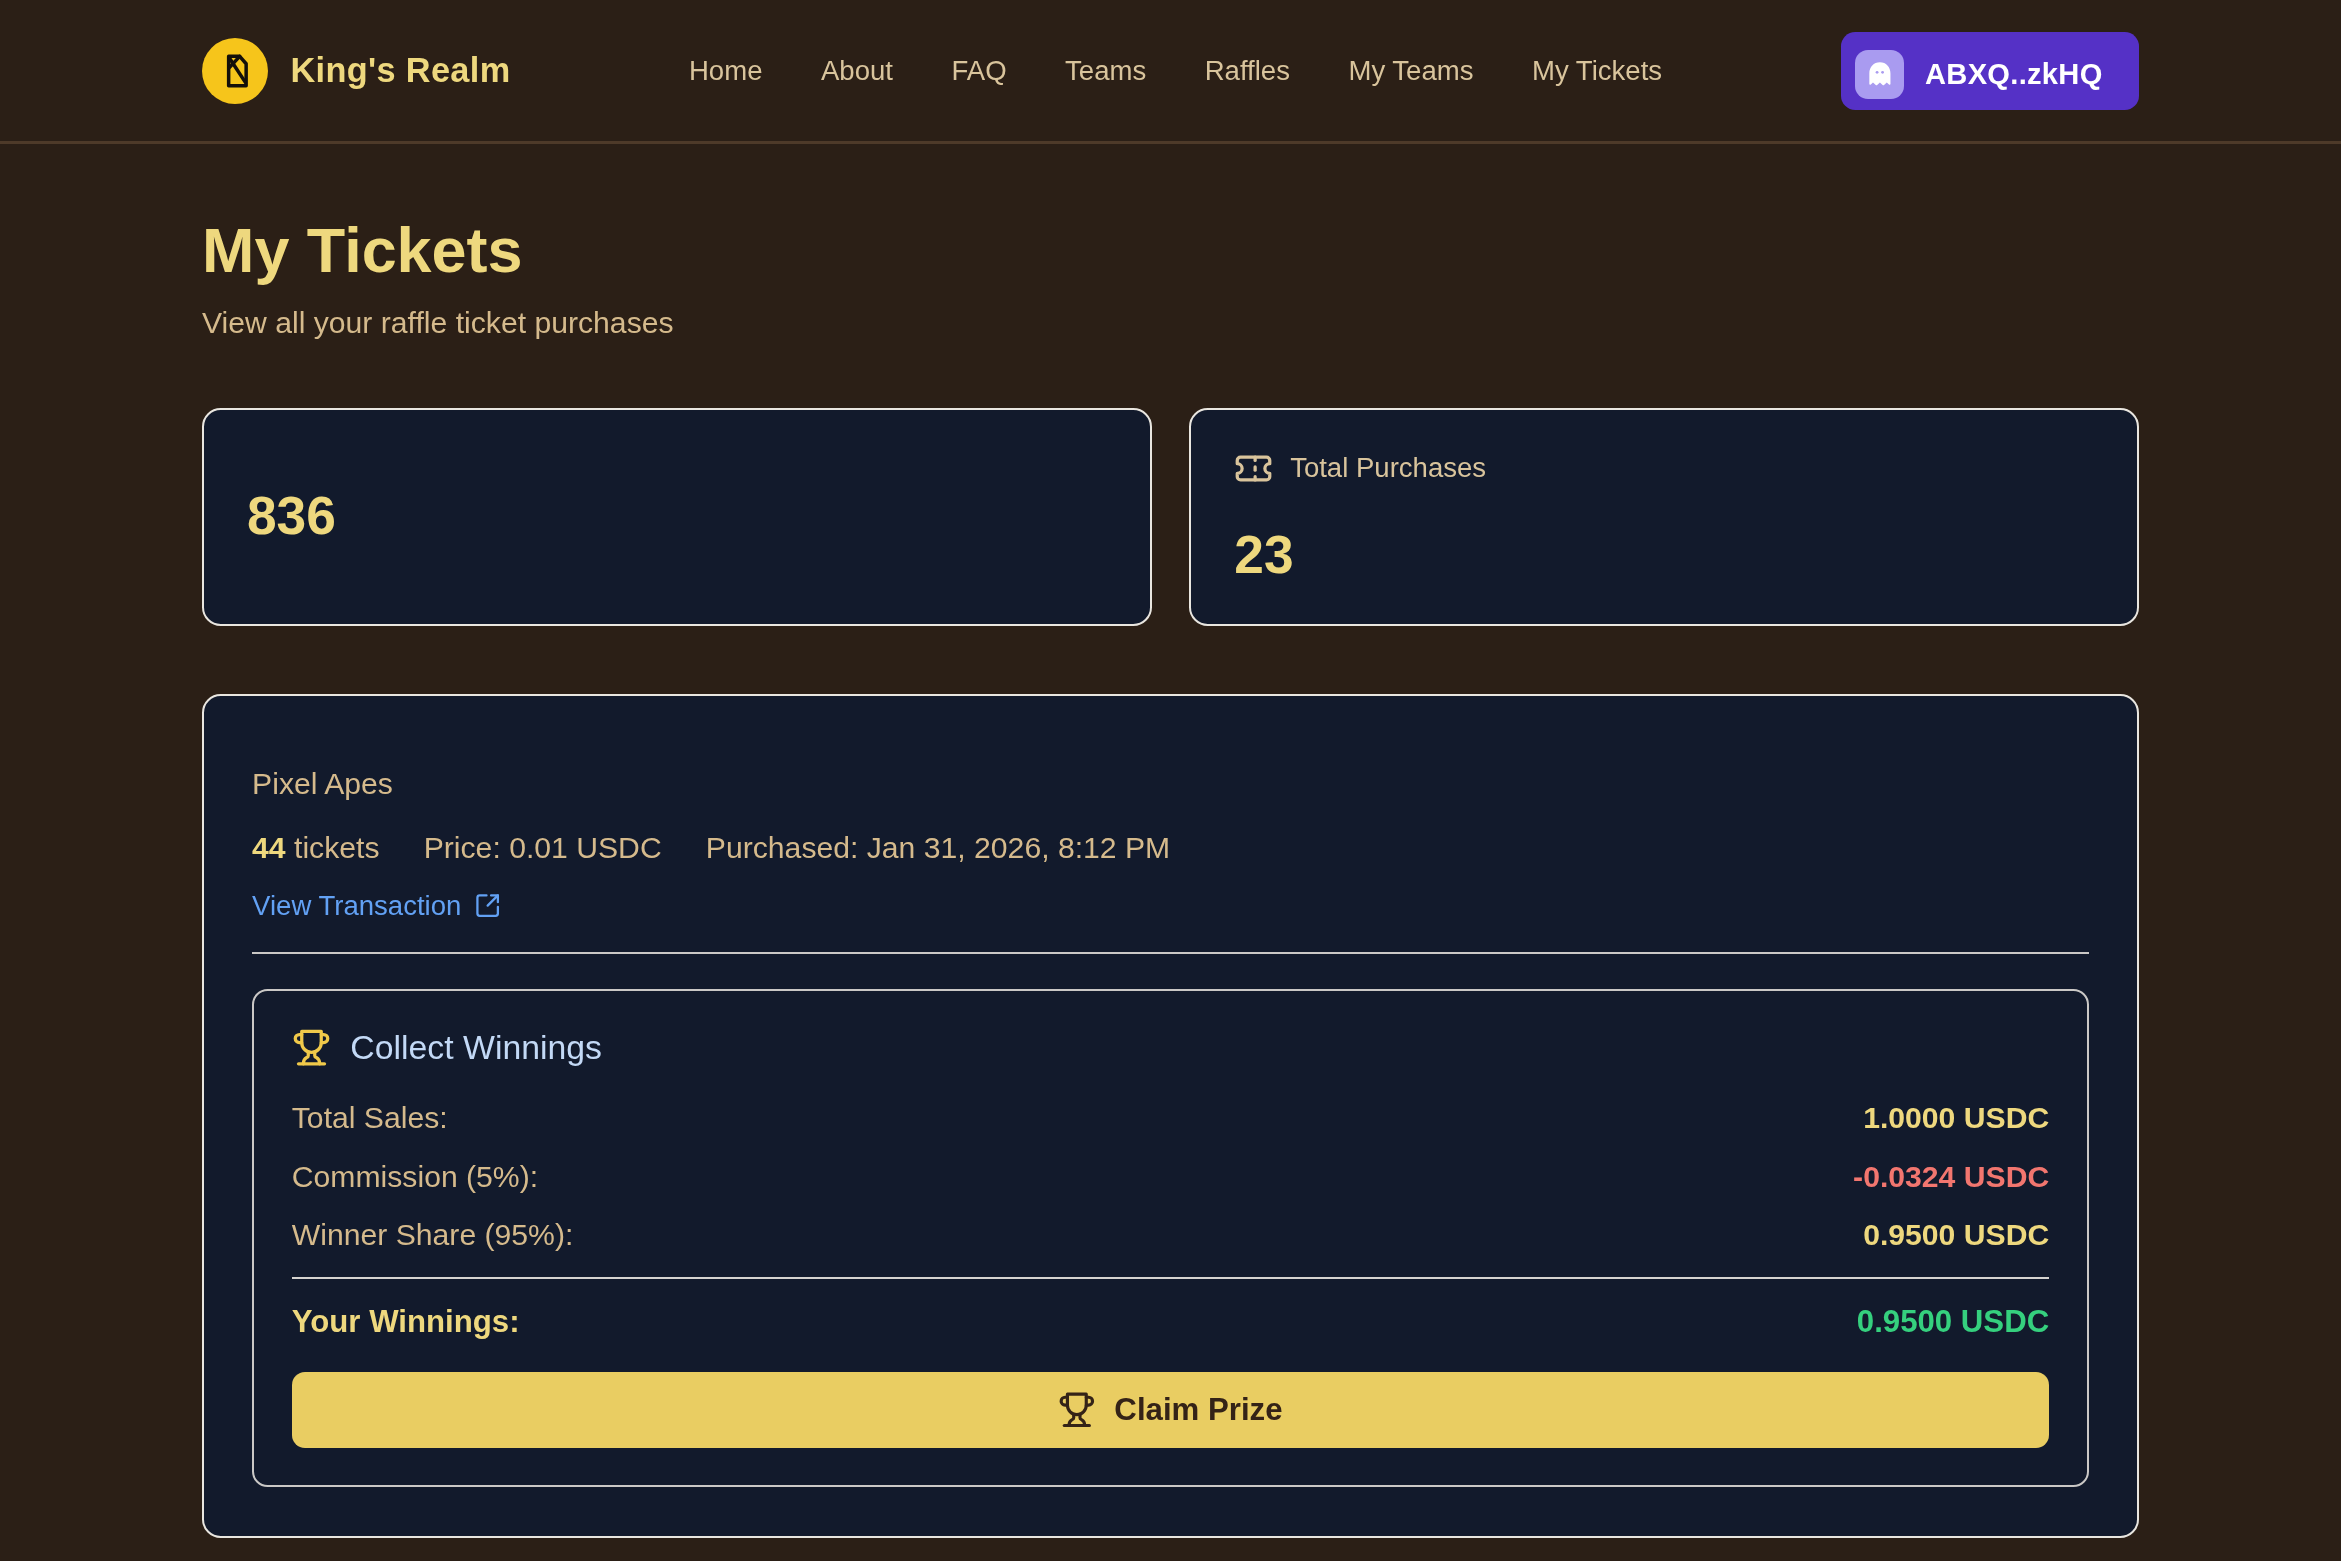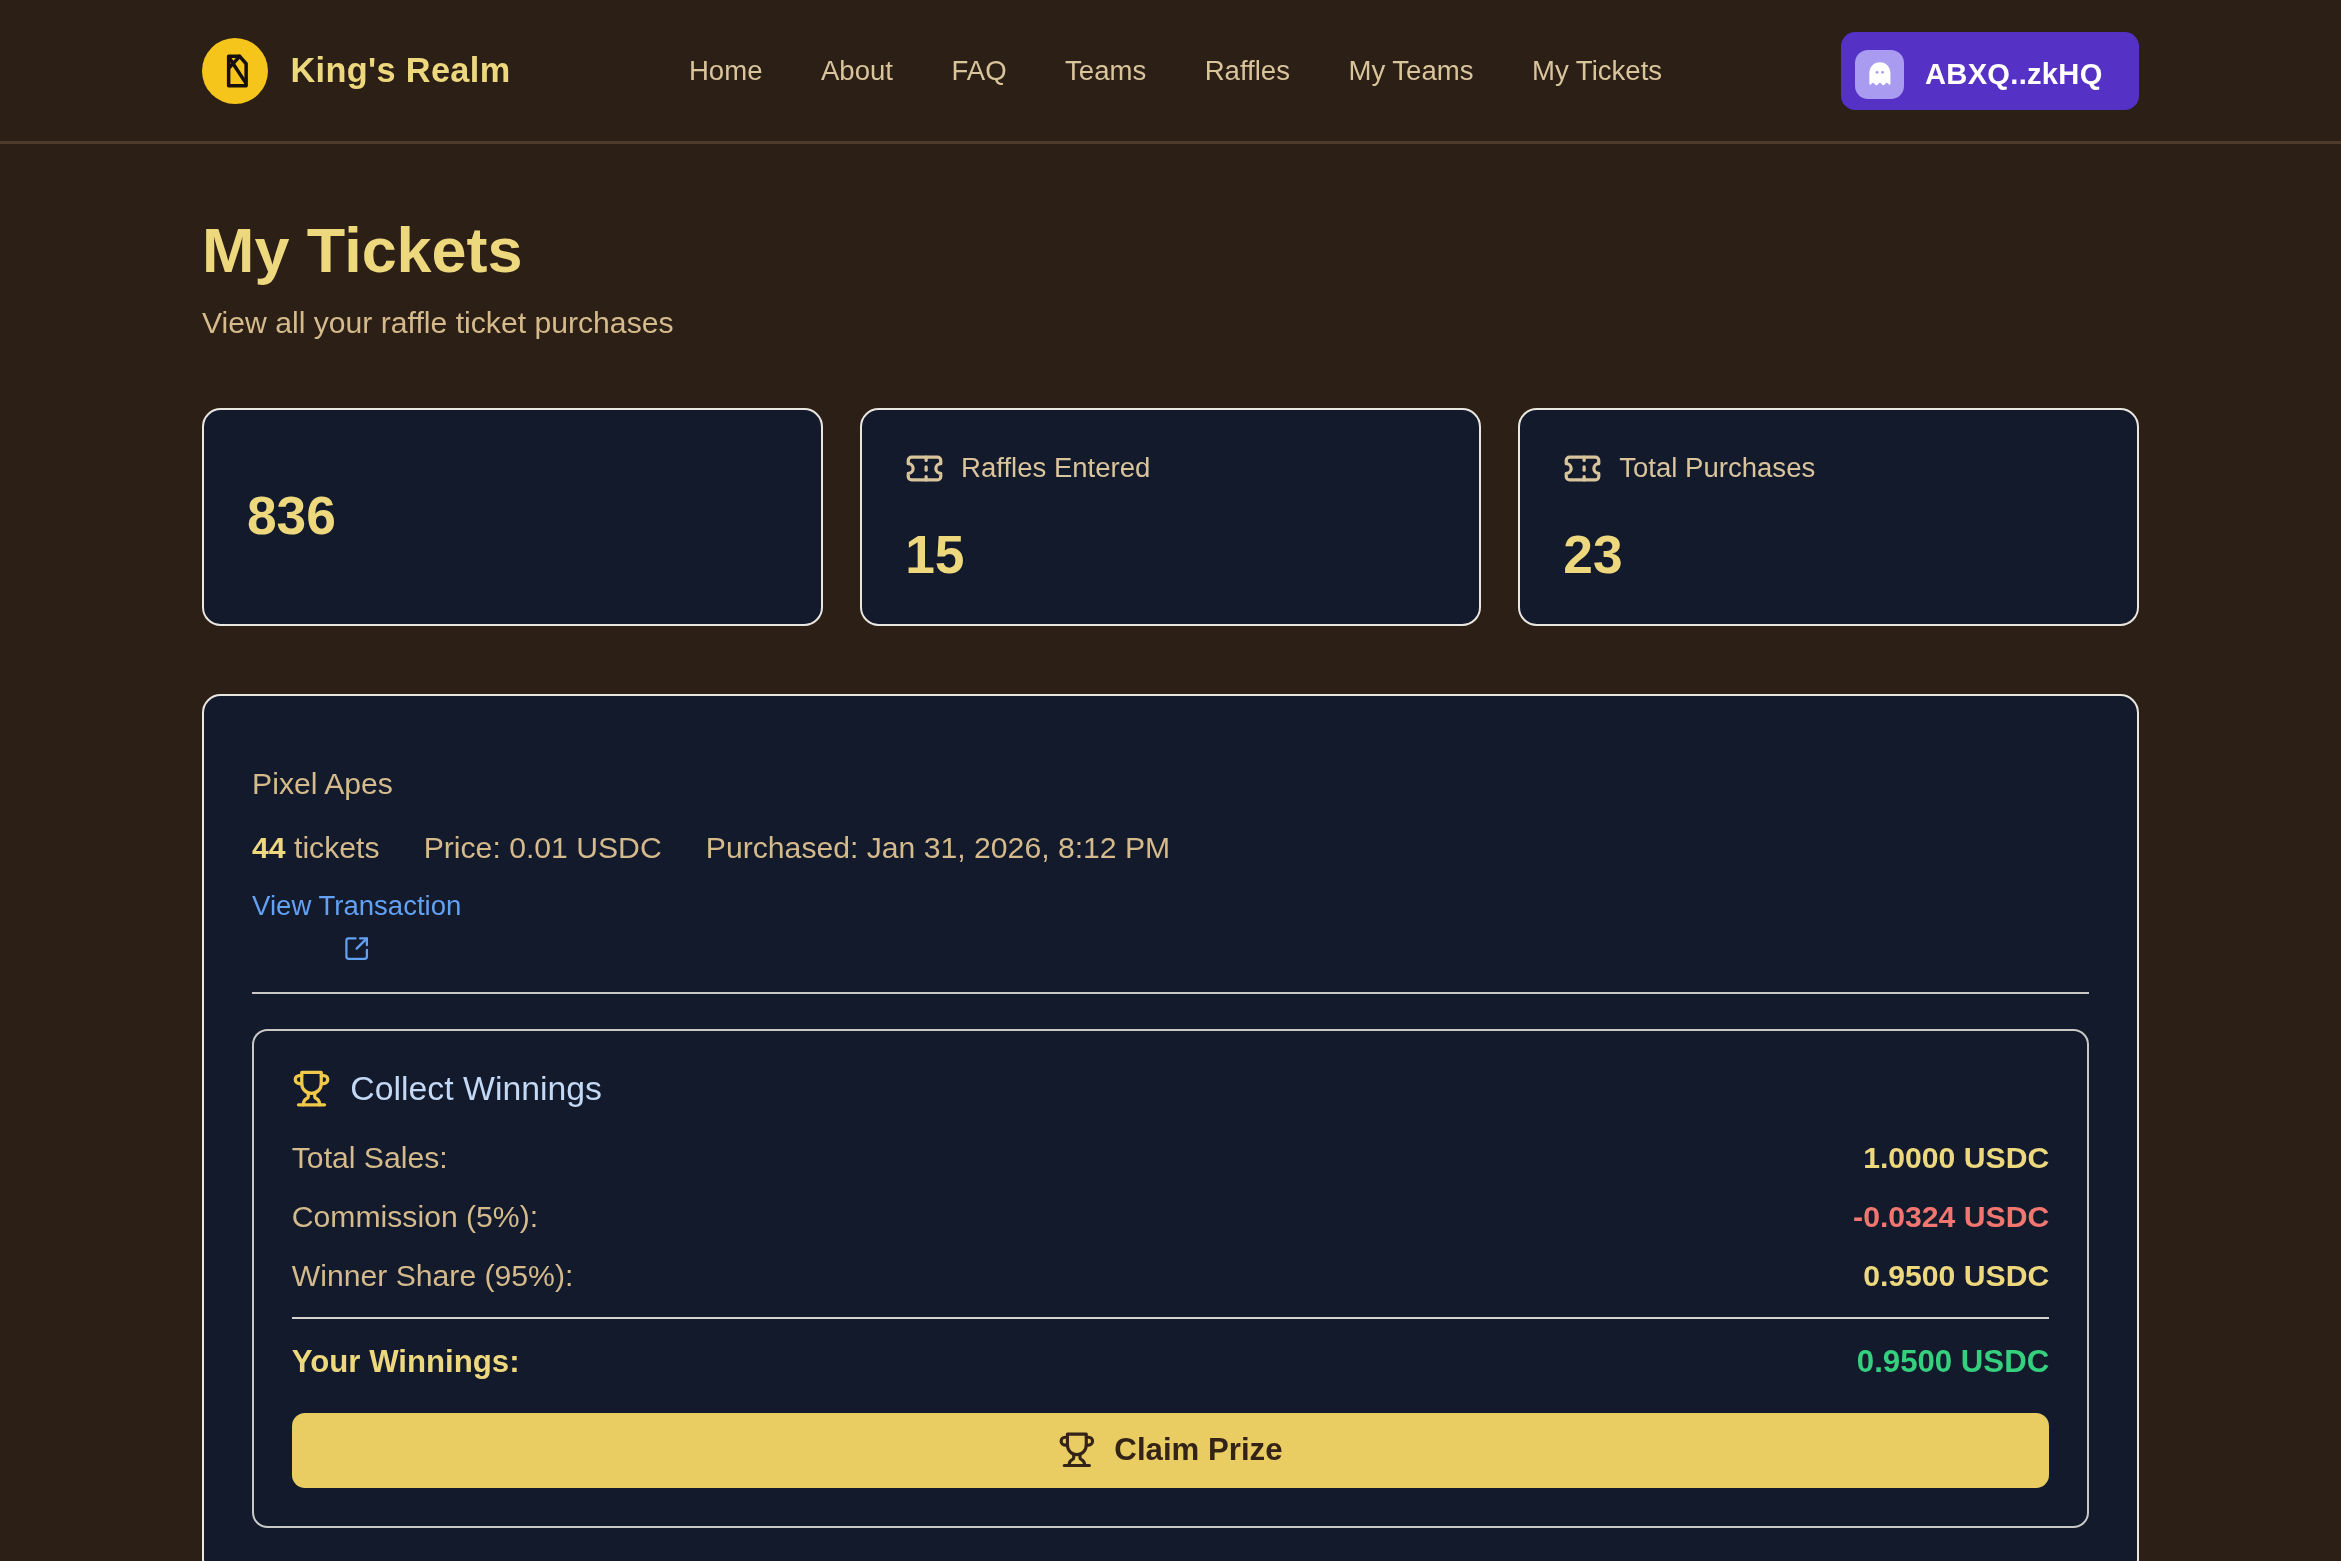--- a/index.html
+++ b/index.html
@@ -70,21 +70,21 @@
   .raffle-title{font-size:1.62rem;font-weight:700;color:var(--gold);}
   .badge{background:var(--badge-background);color:var(--badge-text);font-size:.95rem;font-weight:700;
     padding:.45rem 1rem;border-radius:2rem;}
   .view-raffle-btn{background:transparent;border:.1rem solid var(--card-border);border-radius:.5rem;
     color:var(--gold);font-size:1.06rem;font-weight:700;padding:.72rem 1.5rem;cursor:pointer;
     font-family:inherit;}
   .team-name{margin-top:.9rem;font-size:1.16rem;color:var(--tan);}
   .meta-row{margin-top:1.15rem;display:flex;gap:1.7rem;font-size:1.16rem;color:var(--tan);}
   .meta-count{color:var(--gold);font-weight:700;}
   .tx-link{margin-top:.95rem;display:inline-flex;align-items:center;gap:.5rem;color:var(--link-blue);
-    font-size:1.06rem;text-decoration:none;cursor:pointer;flex-direction:column;}
+    font-size:1.06rem;text-decoration:none;cursor:pointer;}
   .tx-link svg{width:1.05rem;height:1.05rem;stroke:var(--link-blue);}
   .divider{margin-top:1.15rem;border-top:.08rem solid rgba(235,232,226,.85);}
 
   
   .winnings-panel{margin-top:1.35rem;border:.08rem solid rgba(235,232,226,.85);border-radius:.6rem;
     padding:1.45rem;}
   .panel-head{display:flex;align-items:center;gap:.75rem;margin-bottom:1.3rem;}
   .panel-head svg{width:1.5rem;height:1.5rem;stroke:#f0c94a;}
   .panel-title{font-size:1.3rem;font-weight:400;color:var(--heading-blue);}
   .w-row{display:flex;justify-content:space-between;align-items:center;margin-bottom:.95rem;}
@@ -149,32 +149,20 @@
       <div class="stat-value">836</div>
     </div>
     <div class="stat-card">
       <div class="stat-head">
         <svg viewBox="0 0 24 24" fill="none" stroke-width="2" stroke-linecap="round" stroke-linejoin="round">
             <path d="M2 9a3 3 0 0 1 0 6v2a2 2 0 0 0 2 2h16a2 2 0 0 0 2-2v-2a3 3 0 0 1 0-6V7a2 2 0 0 0-2-2H4a2 2 0 0 0-2 2Z"></path>
             <path d="M13 5v2"></path>
             <path d="M13 17v2"></path>
             <path d="M13 11v2"></path>
           </svg>
-        <span>Raffles Entered</span>
-      </div>
-      <div class="stat-value">15</div>
-    </div>
-    <div class="stat-card">
-      <div class="stat-head">
-        <svg viewBox="0 0 24 24" fill="none" stroke-width="2" stroke-linecap="round" stroke-linejoin="round">
-            <path d="M2 9a3 3 0 0 1 0 6v2a2 2 0 0 0 2 2h16a2 2 0 0 0 2-2v-2a3 3 0 0 1 0-6V7a2 2 0 0 0-2-2H4a2 2 0 0 0-2 2Z"></path>
-            <path d="M13 5v2"></path>
-            <path d="M13 17v2"></path>
-            <path d="M13 11v2"></path>
-          </svg>
         <span>Total Purchases</span>
       </div>
       <div class="stat-value">23</div>
     </div>
   </section>
 
   <section class="raffle-card">
 
     <div class="team-name">Pixel Apes</div>
 

